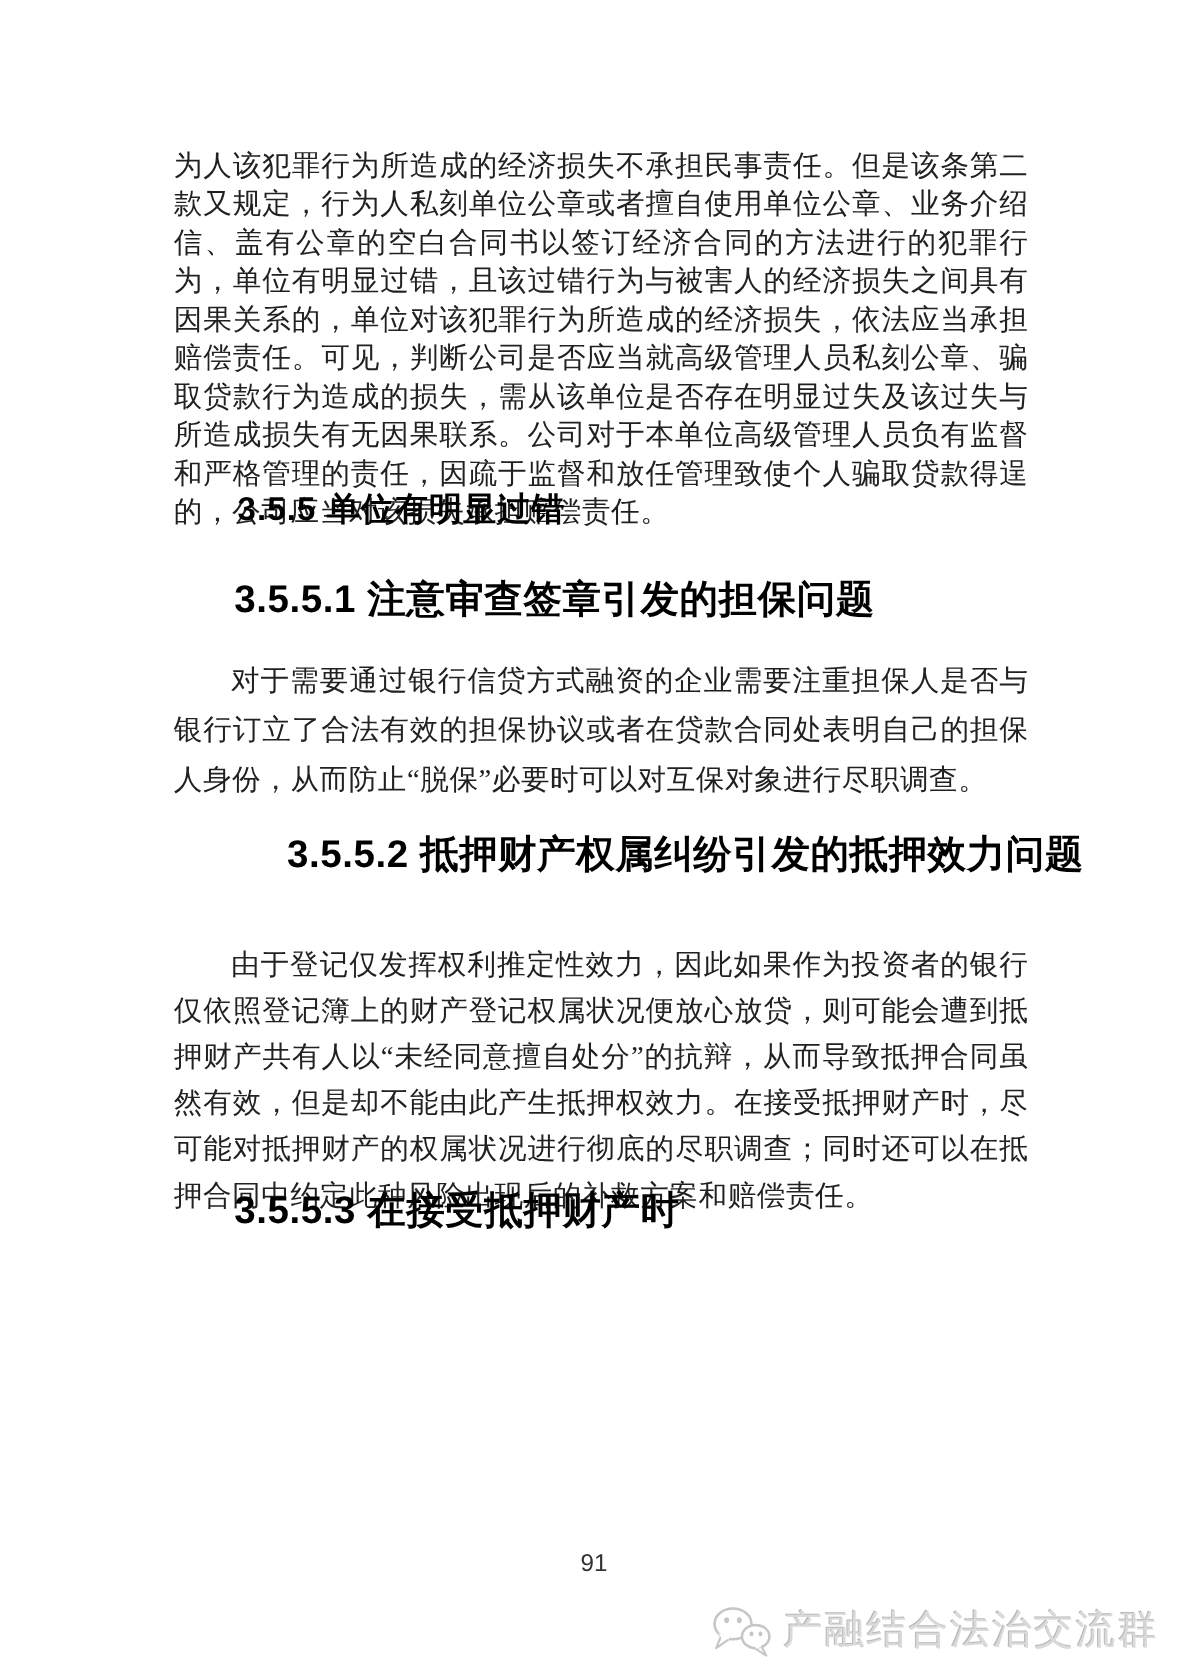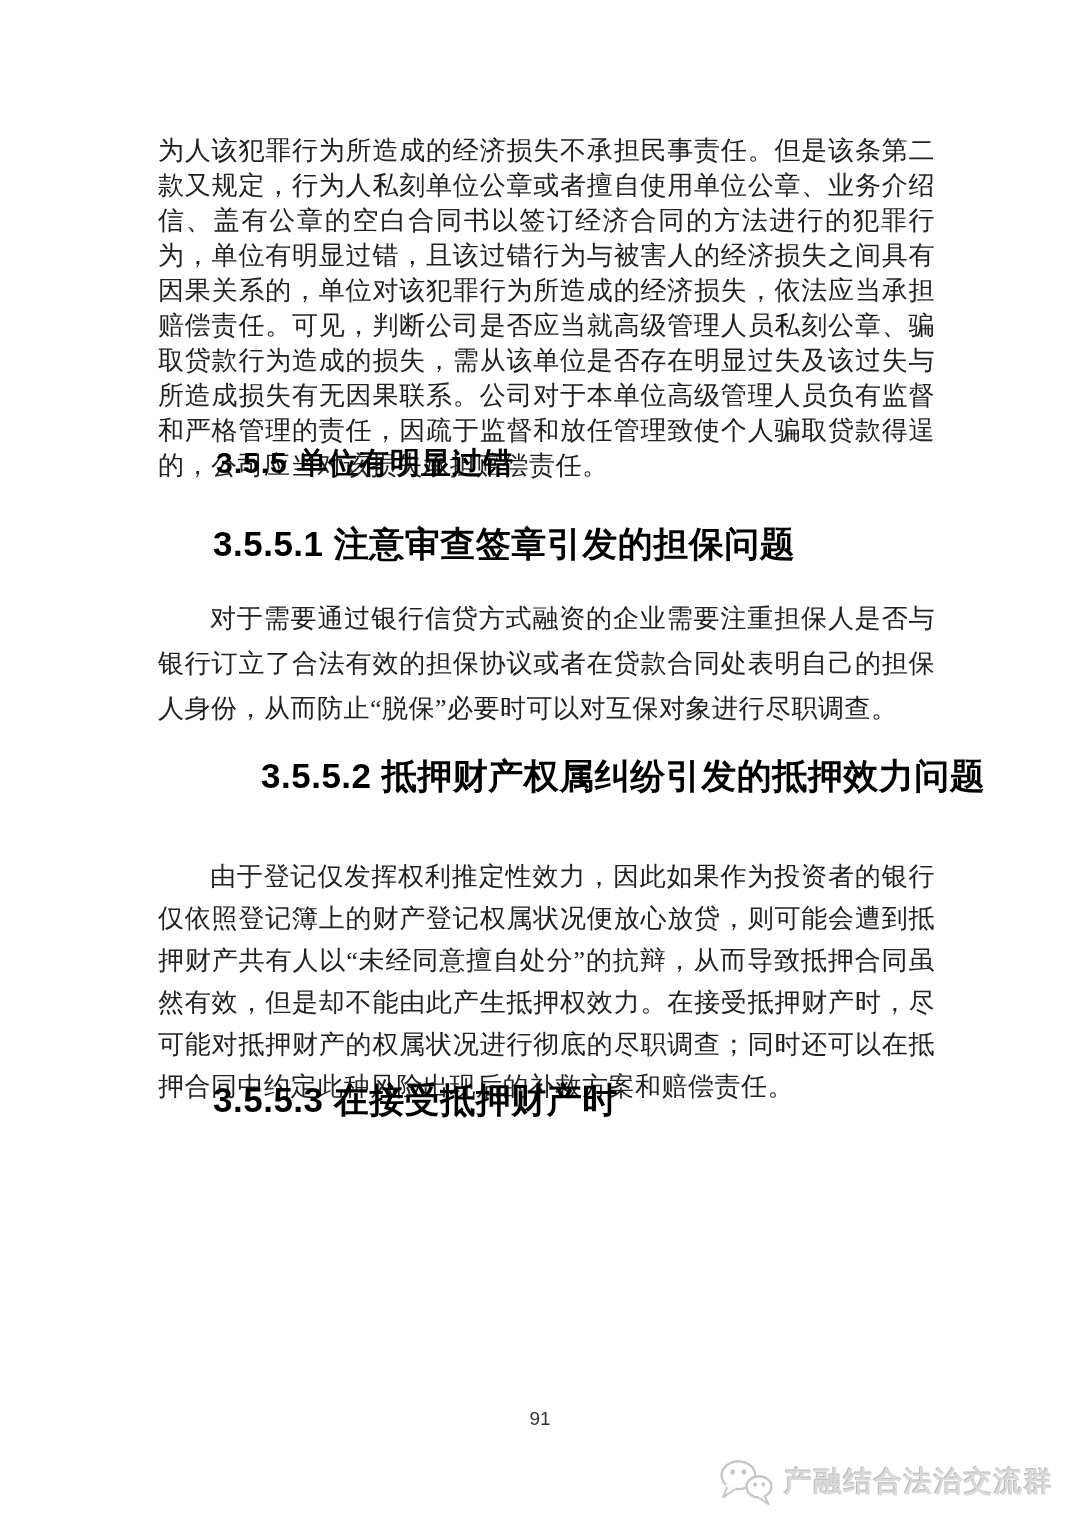--- a/index.html
+++ b/index.html
@@ -57,41 +57,41 @@
   .h-sub2 { top: 753px; margin-left: 48px; }
   .h-sub3 { top: 1077px; }
 
   .page-number {
     position: absolute;
     top: 1408px;
     left: 0;
     width: 1080px;
     text-align: center;
     font-family: "Liberation Sans", "DejaVu Sans", sans-serif;
-    font-size: 19px;
+    font-size: 22px;
     color: #333333;
   }
 
   .watermark {
     position: absolute;
     top: 1458px;
     right: 26px;
     display: flex;
     align-items: center;
     gap: 8px;
   }
   .watermark-icon {
     display: inline-block;
     width: 58px;
     height: 48px;
   }
   .watermark-text {
     font-family: "Liberation Sans", "DejaVu Sans", sans-serif;
-    font-size: 28px;
-    font-weight: bold;
+    font-size: 36px;
+    font-weight: normal;
     color: #dadada;
     letter-spacing: 2px;
     text-shadow: -1px -1px 0 #b9b9b9, 1px 1px 0 #ffffff;
     white-space: nowrap;
   }
 </style>
 </head>
 <body>
 
 <div class="page" style="background: rgb(255, 255, 255);">

